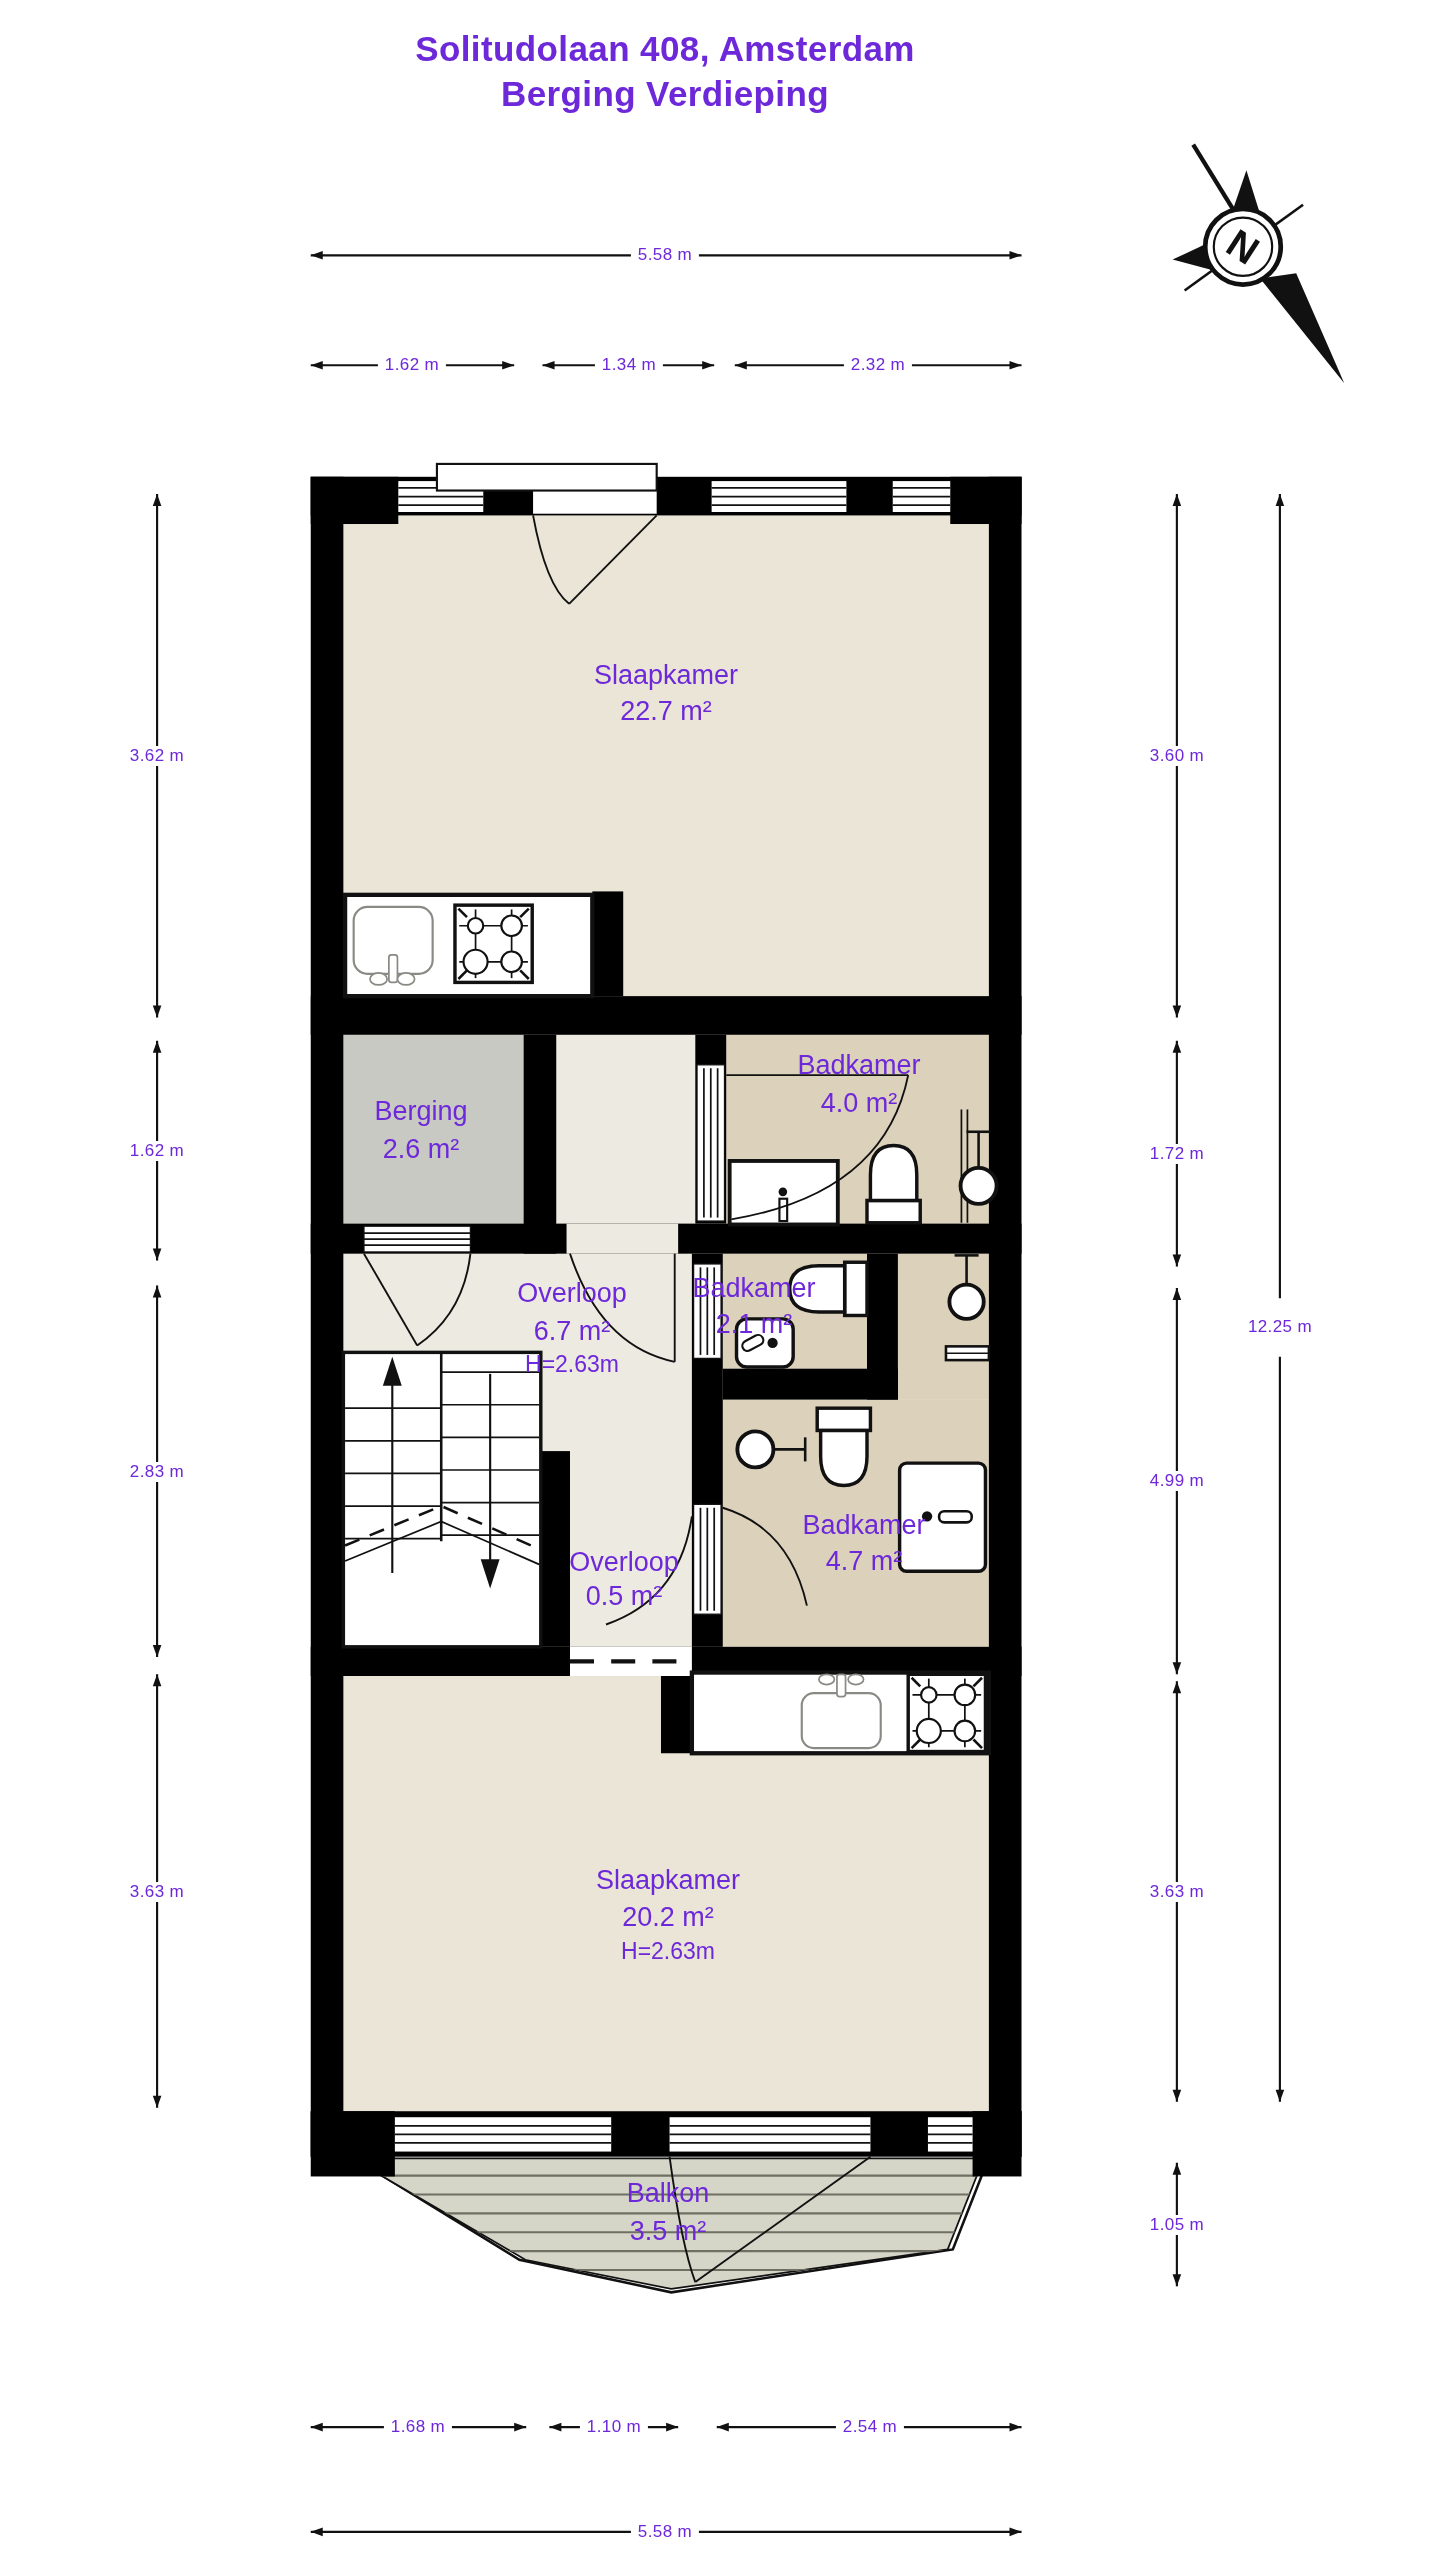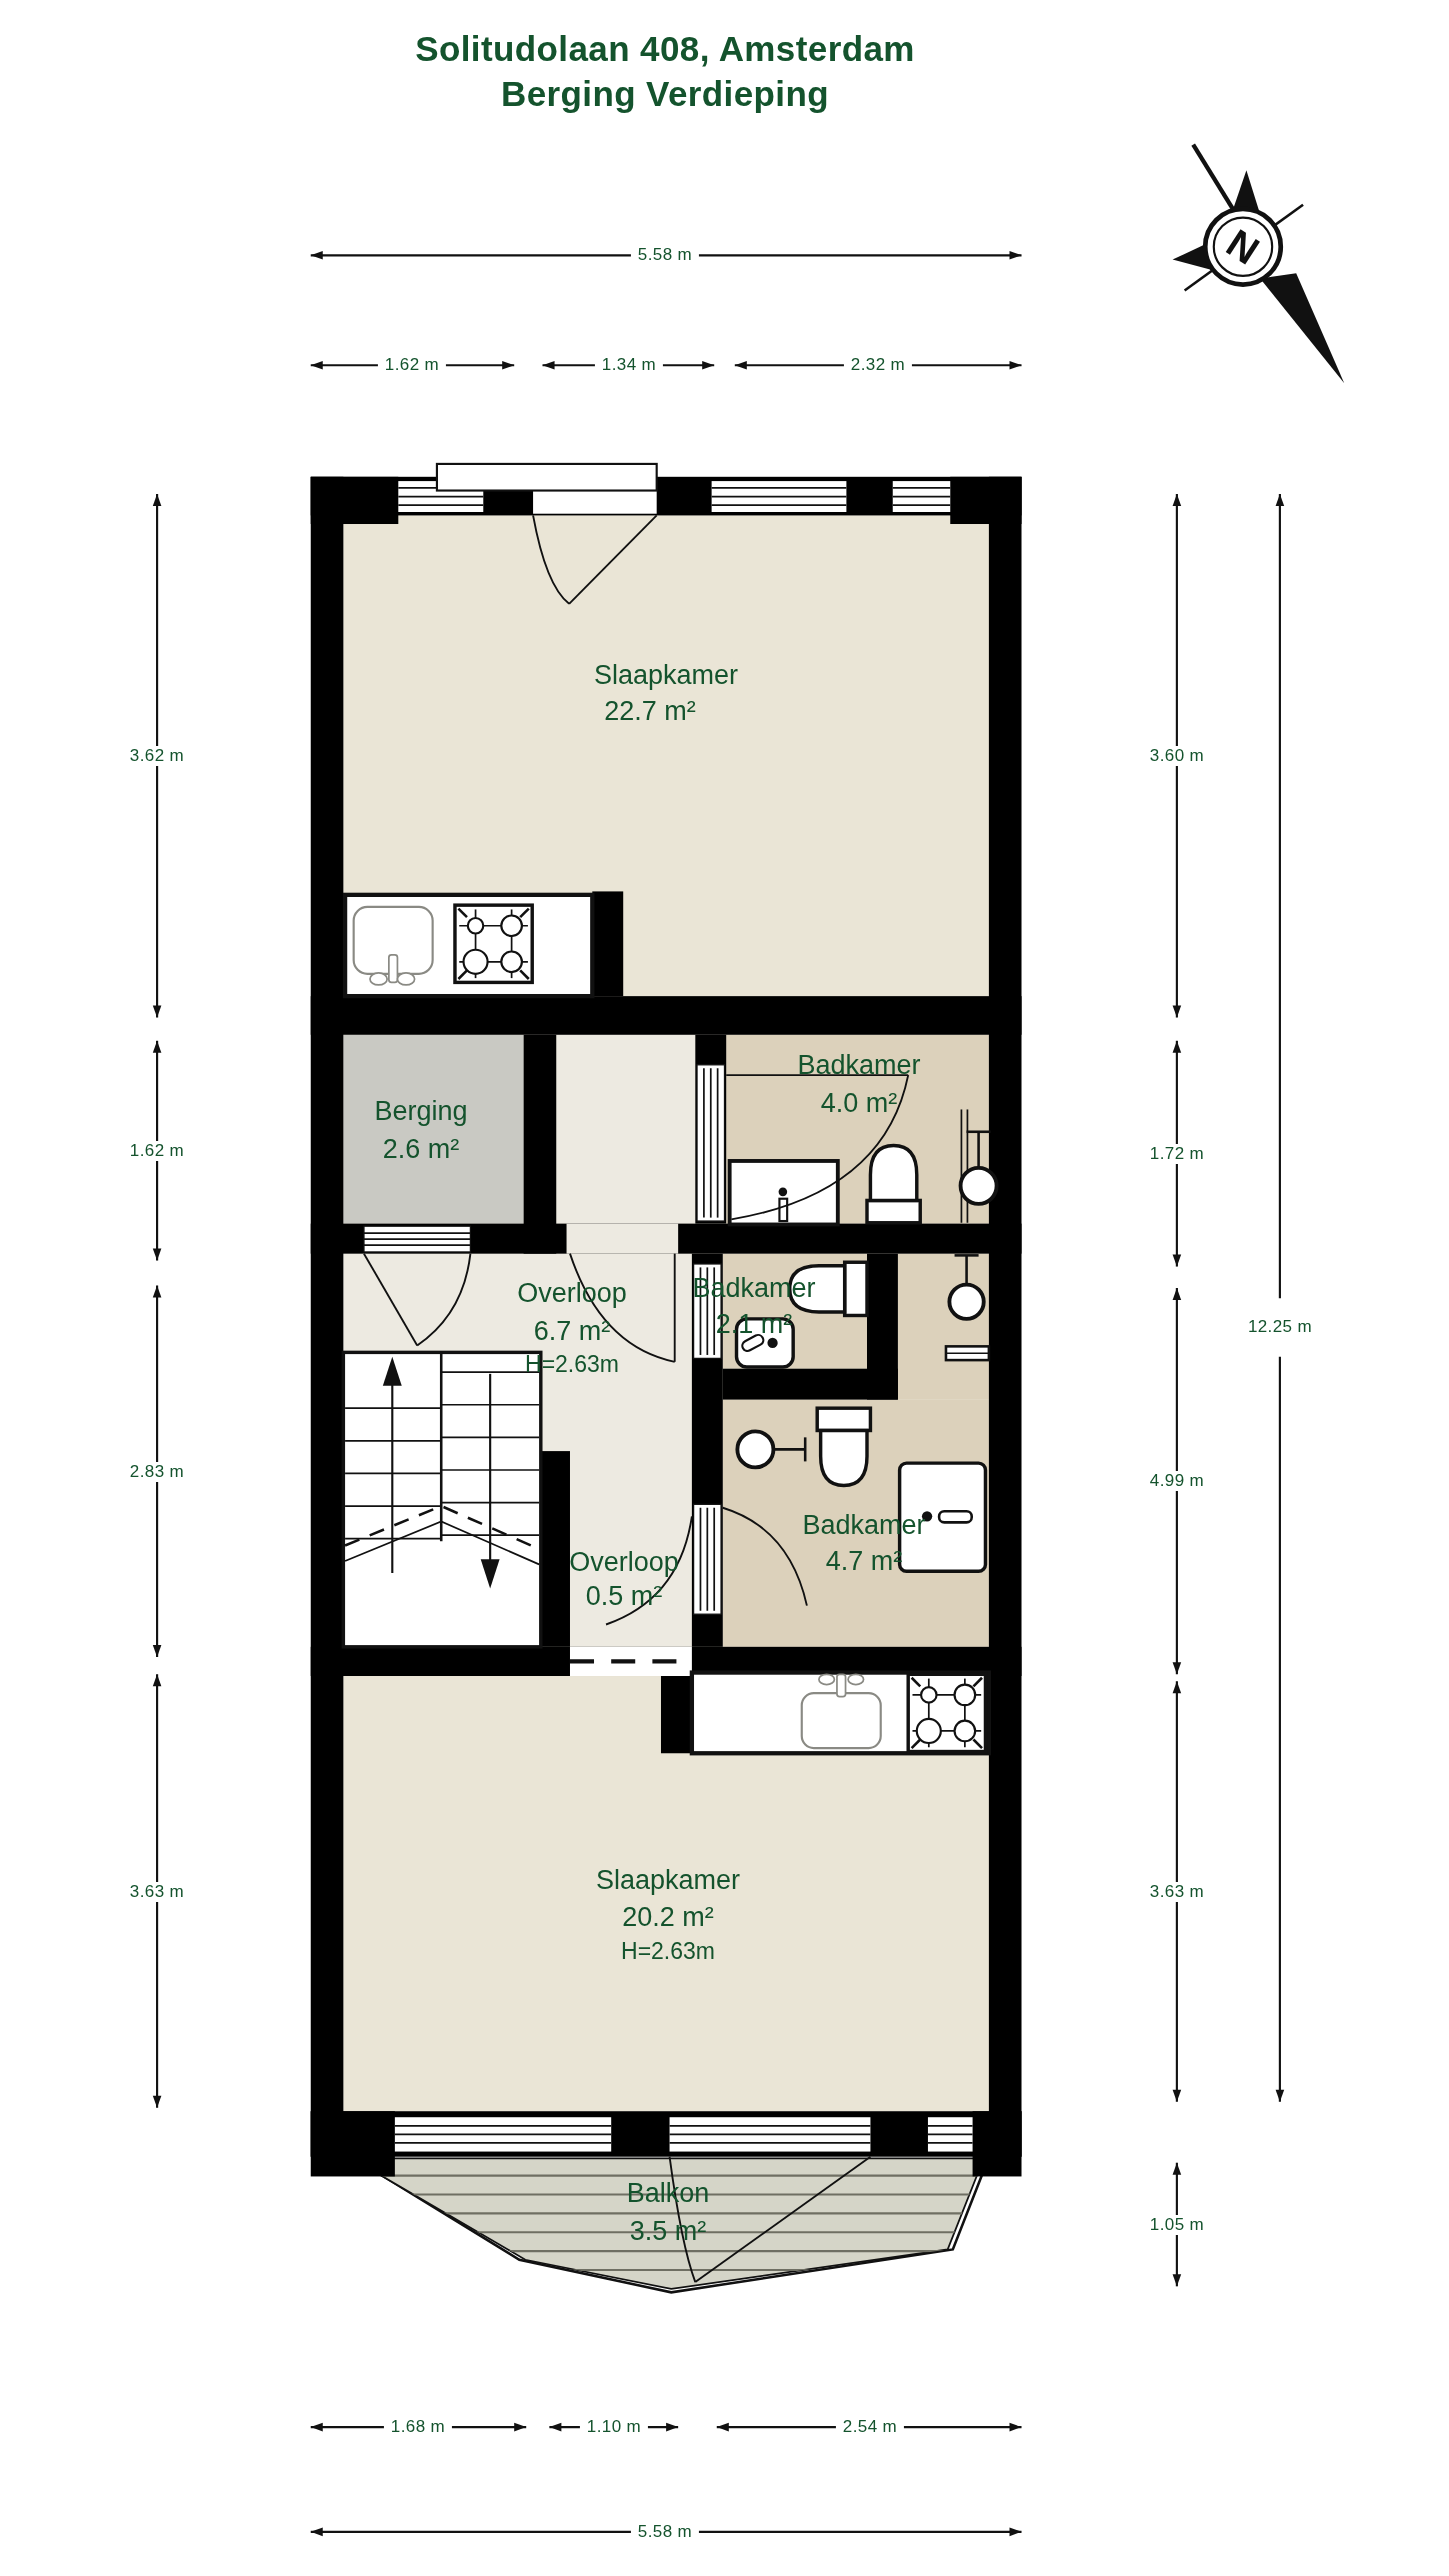--- a/index.html
+++ b/index.html
@@ -1,19 +1,19 @@
 <!DOCTYPE html>
 <html style="font-size:13.7px"><head>
 <meta charset="utf-8">
 <style>
   html,body{margin:0;padding:0;background:#ffffff;}
   #page{position:relative;width:1449px;height:2576px;background:#ffffff;overflow:hidden;
         font-family:"Liberation Sans",sans-serif;}
   #plan-svg{position:absolute;left:0;top:0;}
-  .lbl{position:absolute;transform:translate(-50%,-50%);color:#14532d;white-space:nowrap;
+  .lbl{position:absolute;transform:translate(-50%,-50%);color:#6d28d9;white-space:nowrap;
        font-family:"Liberation Sans",sans-serif;}
   .title{font-size:35px;font-weight:bold;letter-spacing:0.4px;}
   .room{font-size:27px;}
   .sub{font-size:23px;text-align:right;}
   .dim{font-size:17px;background:#ffffff;padding:0 6.9px;letter-spacing:0.4px;}
 </style>
 </head>
 <body>
 
 <div id="page">
@@ -306,21 +306,21 @@
     <line x1="640" y1="2827" x2="790" y2="2827" marker-start="url(#arr)" marker-end="url(#arr)"></line>
     <line x1="835" y1="2827" x2="1190" y2="2827" marker-start="url(#arr)" marker-end="url(#arr)"></line>
     <line x1="362" y1="2949" x2="1190" y2="2949" marker-start="url(#arr)" marker-end="url(#arr)"></line>
   </g>
 </svg>
 
 <div class="lbl title" style="left:665px;top:49px">Solitudolaan 408, Amsterdam</div>
 <div class="lbl title" style="left:665px;top:94px">Berging Verdieping</div>
 
 <div class="lbl room" style="left:666px;top:675px">Slaapkamer</div>
-<div class="lbl room" style="left:650px;top:711px">22.7 m²</div>
+<div class="lbl room" style="left:666px;top:711px">22.7 m²</div>
 <div class="lbl room" style="left:421px;top:1111px">Berging</div>
 <div class="lbl room" style="left:421px;top:1149px">2.6 m²</div>
 <div class="lbl room" style="left:859px;top:1065px">Badkamer</div>
 <div class="lbl room" style="left:859px;top:1103px">4.0 m²</div>
 <div class="lbl room" style="left:572px;top:1293px">Overloop</div>
 <div class="lbl room" style="left:572px;top:1331px">6.7 m²</div>
 <div class="lbl sub" style="left:572px;top:1364px">H=2.63m</div>
 <div class="lbl room" style="left:754px;top:1288px">Badkamer</div>
 <div class="lbl room" style="left:754px;top:1324px">2.1 m²</div>
 <div class="lbl room" style="left:864px;top:1525px">Badkamer</div>

